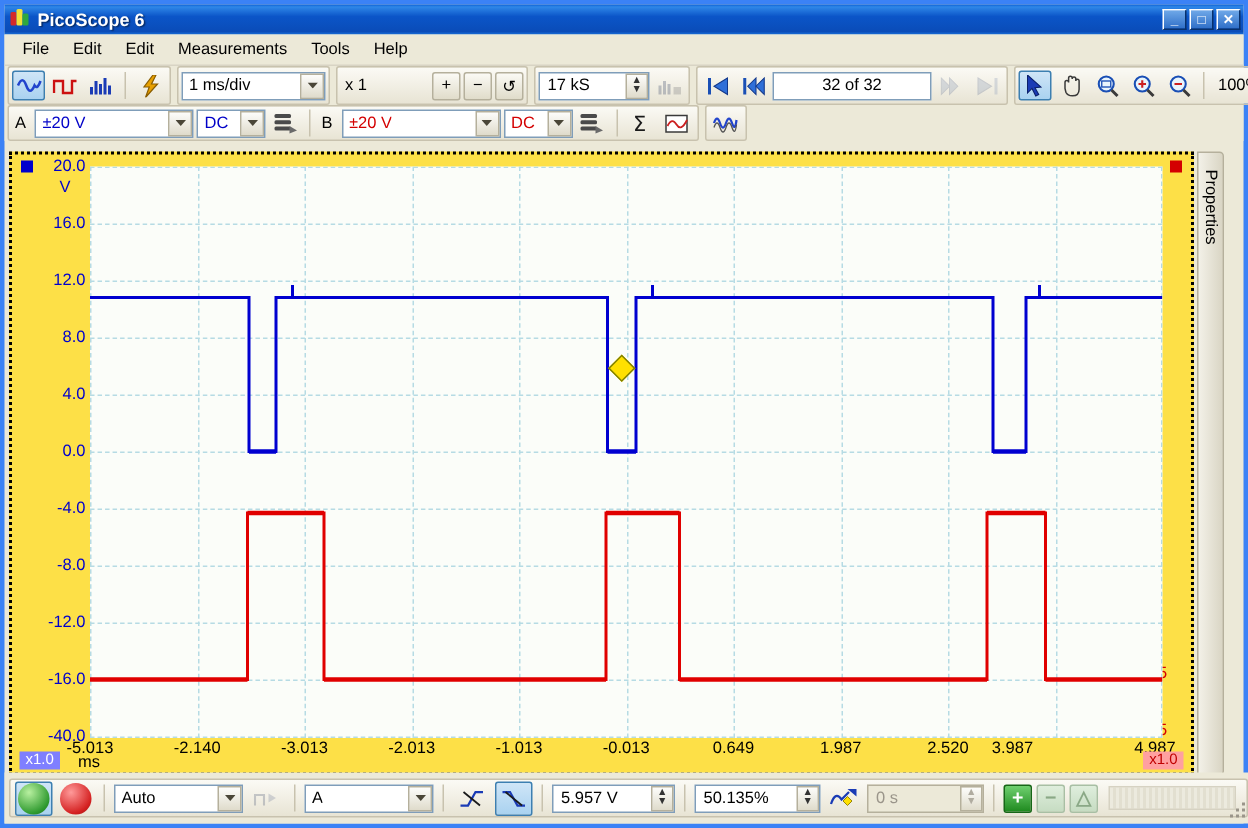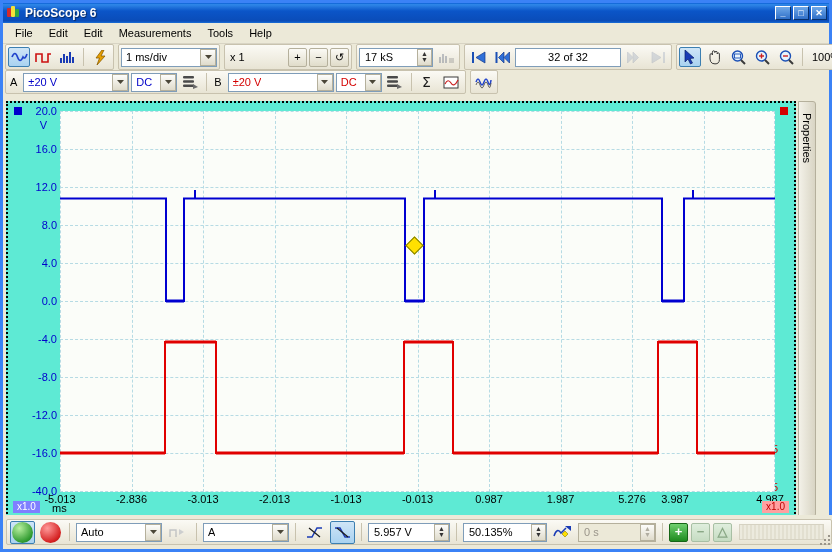--- a/index.html
+++ b/index.html
@@ -117,21 +117,21 @@
   .chan-b{color:#d40000;}
 
   
   .scopewrap{
     position:absolute;left:3px;top:98px;width:810px;height:416px;
     display:flex;
   }
   .scope{
     position:relative;
     width:790px;height:416px;
-    background:#5eead4;
+    background:#fde047;
     border:2px dotted #000;
     box-sizing:border-box;
   }
   .plot{
     position:absolute;left:52px;top:8px;width:715px;height:381px;
     background:#fbfdf9;
     overflow:hidden;
   }
   .gl-h{position:absolute;left:0;width:100%;height:0;
         border-top:1px dashed #b6dbe4;}
@@ -560,28 +560,28 @@
             <line x1="344" y1="231" x2="393" y2="231"></line>
             <line x1="598" y1="231" x2="637" y2="231"></line>
           </g>
         </svg>
 
         <div class="trigmark" style="left:348px;top:128px"></div>
       </div>
 
       <div class="axis-x">
         <div style="left:52px">-5.013</div>
-        <div style="left:123.5px">-2.836</div>
+        <div style="left:123.5px">-2.140</div>
         <div style="left:195px">-3.013</div>
         <div style="left:266.5px">-2.013</div>
         <div style="left:338px">-1.013</div>
         <div style="left:409.5px">-0.013</div>
-        <div style="left:481px">0.987</div>
+        <div style="left:481px">0.649</div>
         <div style="left:552.5px">1.987</div>
-        <div style="left:624px">5.276</div>
+        <div style="left:624px">2.520</div>
         <div style="left:667px">3.987</div>
         <div style="left:762px">4.987</div>
       </div>
 
       <div class="timebadge">x1.0</div>
       <div class="timebadge red">x1.0</div>
       <div class="xunit">ms</div>
     </div>
 
     <div class="props-tab">

